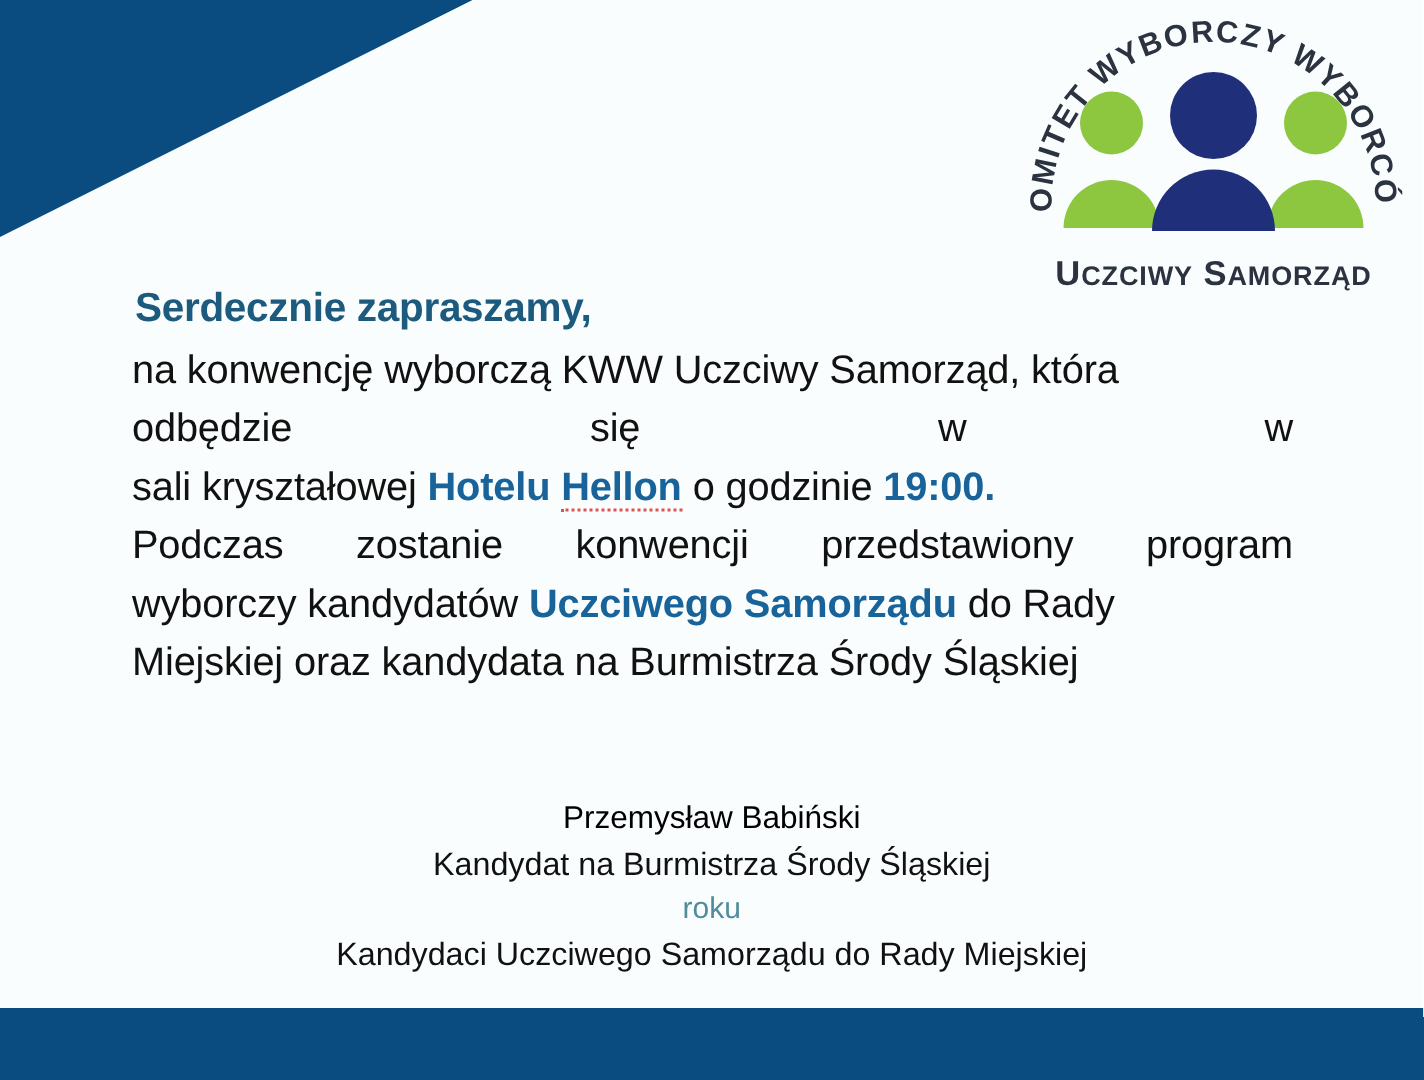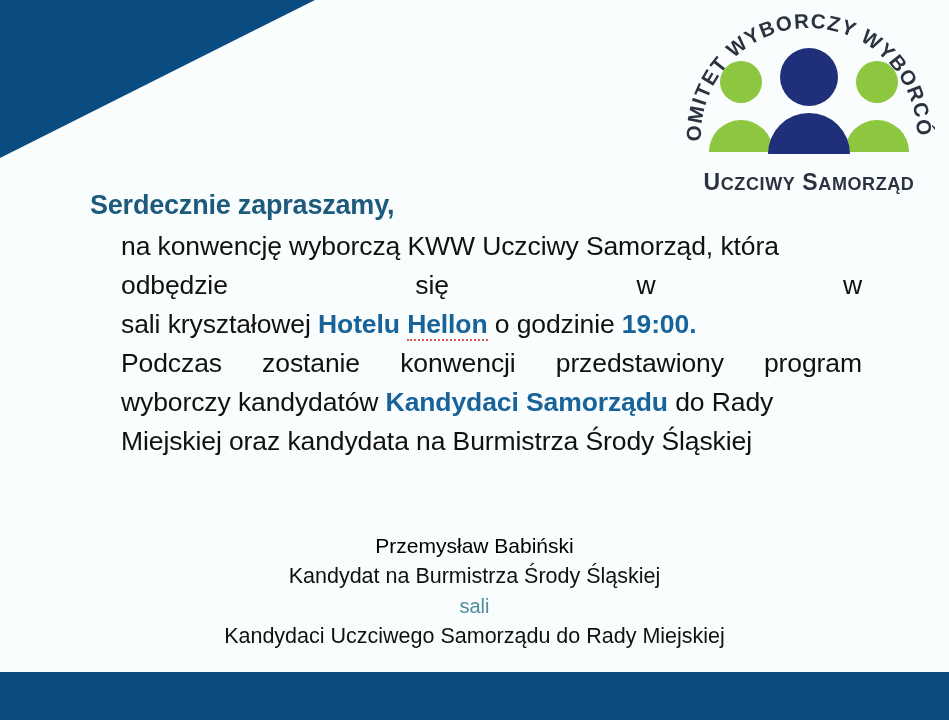--- a/index.html
+++ b/index.html
@@ -68,21 +68,20 @@
     width: 774px;
     font-size: 26.5px;
     line-height: 39px;
     color: #111111;
     text-align: justify;
     letter-spacing: -0.1px;
   }
   .body-block .line {
     display: block;
     white-space: nowrap;
-    margin-left: 33px;
   }
   .body-block .line.justify {
     display: flex;
     justify-content: space-between;
     white-space: nowrap;
   }
   .hl {
     color: #17639a;
     font-weight: bold;
   }
@@ -174,26 +173,26 @@
         <span>w</span>
       </span>
       <span class="line"><span>sali kryształowej </span><span class="hl">Hotelu </span><span class="misspell">Hellon</span><span> o godzinie </span><span class="hl">19:00.</span></span>
       <span class="line justify">
         <span>Podczas</span>
         <span>zostanie</span>
         <span>konwencji</span>
         <span>przedstawiony</span>
         <span>program</span>
       </span>
-      <span class="line"><span>wyborczy kandydatów </span><span class="hl">Kandydaci Samorządu</span><span> do Rady</span></span>
+      <span class="line"><span>wyborczy kandydatów </span><span class="hl">Uczciwego Samorządu</span><span> do Rady</span></span>
       <span class="line"><span>Miejskiej oraz kandydata na Burmistrza Środy Śląskiej</span></span>
     </div>
 
   <div class="signature">
     <span class="sig-line sig-name">Przemysław Babiński</span>
     <span class="sig-line sig-role">Kandydat na Burmistrza Środy Śląskiej</span>
-    <span class="sig-line sig-oraz">sali</span>
+    <span class="sig-line sig-oraz">roku</span>
     <span class="sig-line sig-group">Kandydaci Uczciwego Samorządu do Rady Miejskiej</span>
   </div>
 
   <div class="bottom-bar"></div>
 
 </div>
 
 </body></html>

